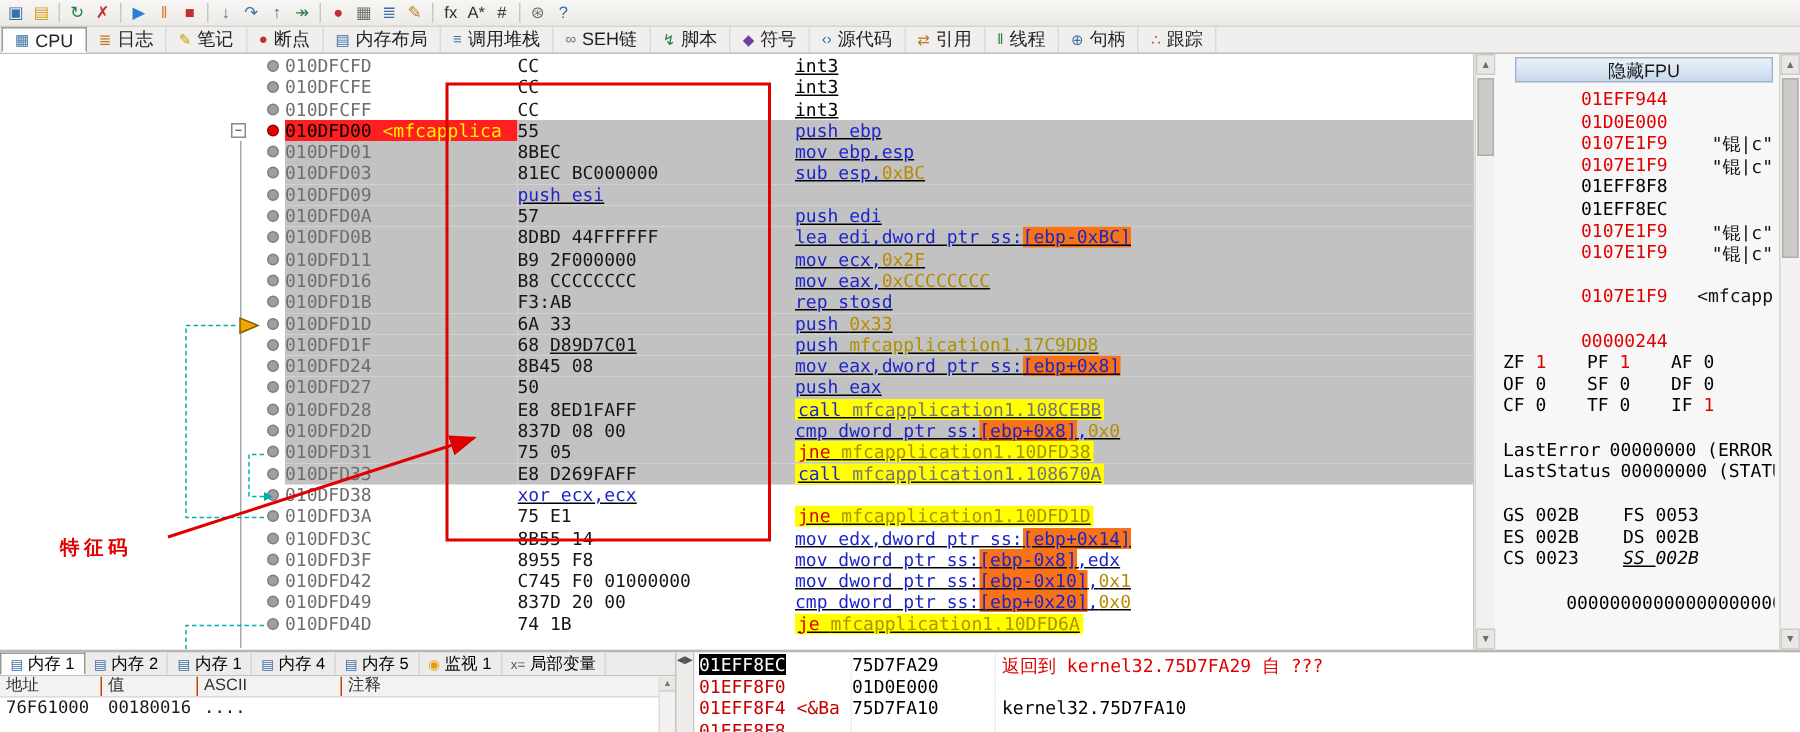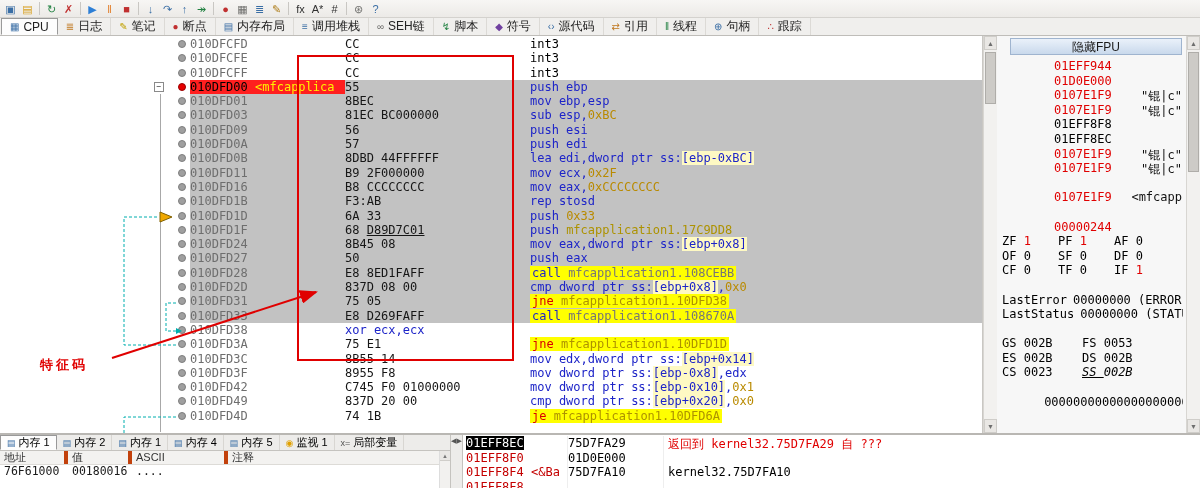--- a/index.html
+++ b/index.html
@@ -25,27 +25,27 @@
   .rows{position:absolute;top:1px;left:0;right:0;}
   .drow{display:flex;height:14.3px;line-height:14.3px;font:12px "DejaVu Sans Mono",monospace;white-space:pre;}
   .c-margin{width:150px;flex:none;}
   .c-gutter{width:40px;flex:none;position:relative;}
   .bp-dot{position:absolute;right:4px;top:3px;width:8px;height:8px;border-radius:50%;background:#9F9F9F;border:1px solid #7E7E7E;}
   .bp-dot.bp{background:#E60000;border-color:#900;}
   .minusbox{position:absolute;left:4px;top:2px;width:10px;height:10px;border:1px solid #8A8A8A;background:#FFF;
     font:8px/8px "DejaVu Sans Mono",monospace;text-align:center;color:#333;}
   .c-addr{width:155px;flex:none;color:#6E6E6E;overflow:hidden;position:relative;}
   .c-bytes{width:185px;flex:none;color:#161616;overflow:hidden;position:relative;}
-  .c-ins{flex:1;overflow:hidden;}
+  .c-ins{flex:1;overflow:hidden;text-decoration:underline;}
   .drow .sel{background:#C2C2C2;}
   .c-addr.bpaddr{background:#FF1F1F;color:#000;}
   .bpaddr .rowlabel{color:#FFF200;}
   .u{text-decoration:underline;}
   .hl{background:#FFFF00;padding:0 2px;}
-  .tk-b{color:#1D24C8;} .tk-n{color:#B98A00;} .tk-m{background:#fef9c3;color:#1D24C8;}
+  .tk-b{color:#1D24C8;} .tk-n{color:#B98A00;} .tk-m{background:#f97316;color:#1D24C8;}
   .tk-l{color:#AD9200;} .tk-g{color:#767676;} .tk-r{color:#D80000;} .tk-k{color:#000;}
 
   .anno-label{position:absolute;left:40px;top:320px;color:#E00000;font:bold 13px "Liberation Sans",sans-serif;
     letter-spacing:3px;z-index:6;}
   .overlay{position:absolute;inset:0;pointer-events:none;z-index:5;}
 
   
   .vscroll{width:14px;flex:none;background:#F2F1EF;border-left:1px solid #D8D6D2;position:relative;}
   .sb-btn{position:absolute;left:0;width:13px;height:14px;font-size:7px;line-height:14px;text-align:center;
     color:#6E6E6E;background:#E9E7E4;border:1px solid #CFCDC9;}
@@ -68,21 +68,21 @@
   
   .bottom{height:55px;border-top:2px solid #B9B7B3;display:flex;background:#F0EFED;}
   .bl{width:450px;flex:none;display:flex;flex-direction:column;position:relative;}
   .btabs{height:16px;display:flex;align-items:stretch;background:#EDECEA;border-bottom:1px solid #C5C3BF;}
   .btab{display:flex;align-items:center;gap:3px;padding:0 6px;font-size:11px;border-right:1px solid #D8D6D2;white-space:nowrap;}
   .btab.active{background:#FDFDFD;border:1px solid #999;border-bottom:1px solid #FDFDFD;}
   .btab-ic{font-size:9px;}
   .dump{flex:1;background:#FFF;overflow:hidden;}
   .dhead{display:flex;height:14px;background:#F3F2F0;border-bottom:1px solid #DDDBD7;
     font:11px/13px "Liberation Sans",sans-serif;color:#333;}
-  .dhead span{border-right:4px solid #c2410c;padding:0 4px;}
+  .dhead span{border-right:1px solid #c2410c;padding:0 4px;}
   .dcol0{width:68px;} .dcol1{width:64px;} .dcol2{width:96px;} .dcol3{flex:1;}
   .dr{display:flex;height:13px;font:11.5px/13px "DejaVu Sans Mono",monospace;color:#1A1A1A;white-space:pre;}
   .dr span{padding:0 4px;overflow:hidden;}
   .dscroll{position:absolute;right:0;top:16px;bottom:0;width:11px;background:#F2F1EF;border-left:1px solid #DDD;}
   .dscroll .up{display:block;font-size:6px;text-align:center;color:#777;background:#E9E7E4;border-bottom:1px solid #D0CECA;height:10px;line-height:10px;}
   .bsplit{width:13px;flex:none;background:#EDECEA;border-left:1px solid #C5C3BF;border-right:1px solid #C5C3BF;
     font-size:7px;color:#555;text-align:center;line-height:12px;white-space:nowrap;}
   .stackp{flex:1;background:#FFF;overflow:hidden;padding-top:1px;}
   .srow{display:flex;height:14.5px;line-height:14.5px;font:12px "DejaVu Sans Mono",monospace;white-space:pre;}
   .saddr{width:104px;flex:none;padding-left:3px;overflow:hidden;}
@@ -186,21 +186,21 @@
 <div class="main">
 
   <div class="disasm">
     <div class="rows">
         <div class="drow"><span class="c-margin"></span><span class="c-gutter"><span class="bp-dot"></span></span><span class="c-addr">010DFCFD</span><span class="c-bytes">CC</span><span class="c-ins"><span class="tk-k">int3</span></span></div>
         <div class="drow"><span class="c-margin"></span><span class="c-gutter"><span class="bp-dot"></span></span><span class="c-addr">010DFCFE</span><span class="c-bytes">CC</span><span class="c-ins"><span class="tk-k">int3</span></span></div>
         <div class="drow"><span class="c-margin"></span><span class="c-gutter"><span class="bp-dot"></span></span><span class="c-addr">010DFCFF</span><span class="c-bytes">CC</span><span class="c-ins"><span class="tk-k">int3</span></span></div>
         <div class="drow"><span class="c-margin"></span><span class="c-gutter"><span class="minusbox">−</span><span class="bp-dot bp"></span></span><span class="c-addr sel bpaddr">010DFD00<span class="rowlabel"> &lt;mfcapplica</span></span><span class="c-bytes sel">55</span><span class="c-ins sel"><span class="tk-b">push ebp</span></span></div>
         <div class="drow"><span class="c-margin"></span><span class="c-gutter"><span class="bp-dot"></span></span><span class="c-addr sel">010DFD01</span><span class="c-bytes sel">8BEC</span><span class="c-ins sel"><span class="tk-b">mov ebp,esp</span></span></div>
         <div class="drow"><span class="c-margin"></span><span class="c-gutter"><span class="bp-dot"></span></span><span class="c-addr sel">010DFD03</span><span class="c-bytes sel">81EC BC000000</span><span class="c-ins sel"><span class="tk-b">sub esp,</span><span class="tk-n">0xBC</span></span></div>
-        <div class="drow"><span class="c-margin"></span><span class="c-gutter"><span class="bp-dot"></span></span><span class="c-addr sel">010DFD09</span><span class="c-bytes sel">56</span><span class="c-ins sel"><span class="tk-b">push esi</span></span></div>
+        <div class="drow"><span class="c-margin"></span><span class="c-gutter"><span class="bp-dot"></span></span><span class="c-addr sel">010DFD09</span><span class="c-ins sel"><span class="tk-b">push esi</span></span></div>
         <div class="drow"><span class="c-margin"></span><span class="c-gutter"><span class="bp-dot"></span></span><span class="c-addr sel">010DFD0A</span><span class="c-bytes sel">57</span><span class="c-ins sel"><span class="tk-b">push edi</span></span></div>
         <div class="drow"><span class="c-margin"></span><span class="c-gutter"><span class="bp-dot"></span></span><span class="c-addr sel">010DFD0B</span><span class="c-bytes sel">8DBD 44FFFFFF</span><span class="c-ins sel"><span class="tk-b">lea edi,dword ptr ss:</span><span class="tk-m">[ebp-0xBC]</span></span></div>
         <div class="drow"><span class="c-margin"></span><span class="c-gutter"><span class="bp-dot"></span></span><span class="c-addr sel">010DFD11</span><span class="c-bytes sel">B9 2F000000</span><span class="c-ins sel"><span class="tk-b">mov ecx,</span><span class="tk-n">0x2F</span></span></div>
         <div class="drow"><span class="c-margin"></span><span class="c-gutter"><span class="bp-dot"></span></span><span class="c-addr sel">010DFD16</span><span class="c-bytes sel">B8 CCCCCCCC</span><span class="c-ins sel"><span class="tk-b">mov eax,</span><span class="tk-n">0xCCCCCCCC</span></span></div>
         <div class="drow"><span class="c-margin"></span><span class="c-gutter"><span class="bp-dot"></span></span><span class="c-addr sel">010DFD1B</span><span class="c-bytes sel">F3:AB</span><span class="c-ins sel"><span class="tk-b">rep stosd</span></span></div>
         <div class="drow"><span class="c-margin"></span><span class="c-gutter"><span class="bp-dot"></span></span><span class="c-addr sel">010DFD1D</span><span class="c-bytes sel">6A 33</span><span class="c-ins sel"><span class="tk-b">push </span><span class="tk-n">0x33</span></span></div>
         <div class="drow"><span class="c-margin"></span><span class="c-gutter"><span class="bp-dot"></span></span><span class="c-addr sel">010DFD1F</span><span class="c-bytes sel">68 <span class="u">D89D7C01</span></span><span class="c-ins sel"><span class="tk-b">push </span><span class="tk-l">mfcapplication1.17C9DD8</span></span></div>
         <div class="drow"><span class="c-margin"></span><span class="c-gutter"><span class="bp-dot"></span></span><span class="c-addr sel">010DFD24</span><span class="c-bytes sel">8B45 08</span><span class="c-ins sel"><span class="tk-b">mov eax,dword ptr ss:</span><span class="tk-m">[ebp+0x8]</span></span></div>
         <div class="drow"><span class="c-margin"></span><span class="c-gutter"><span class="bp-dot"></span></span><span class="c-addr sel">010DFD27</span><span class="c-bytes sel">50</span><span class="c-ins sel"><span class="tk-b">push eax</span></span></div>
         <div class="drow"><span class="c-margin"></span><span class="c-gutter"><span class="bp-dot"></span></span><span class="c-addr sel">010DFD28</span><span class="c-bytes sel">E8 8ED1FAFF</span><span class="c-ins sel"><span class="hl"><span class="tk-b">call </span><span class="tk-g">mfcapplication1.108CEBB</span></span></span></div>

